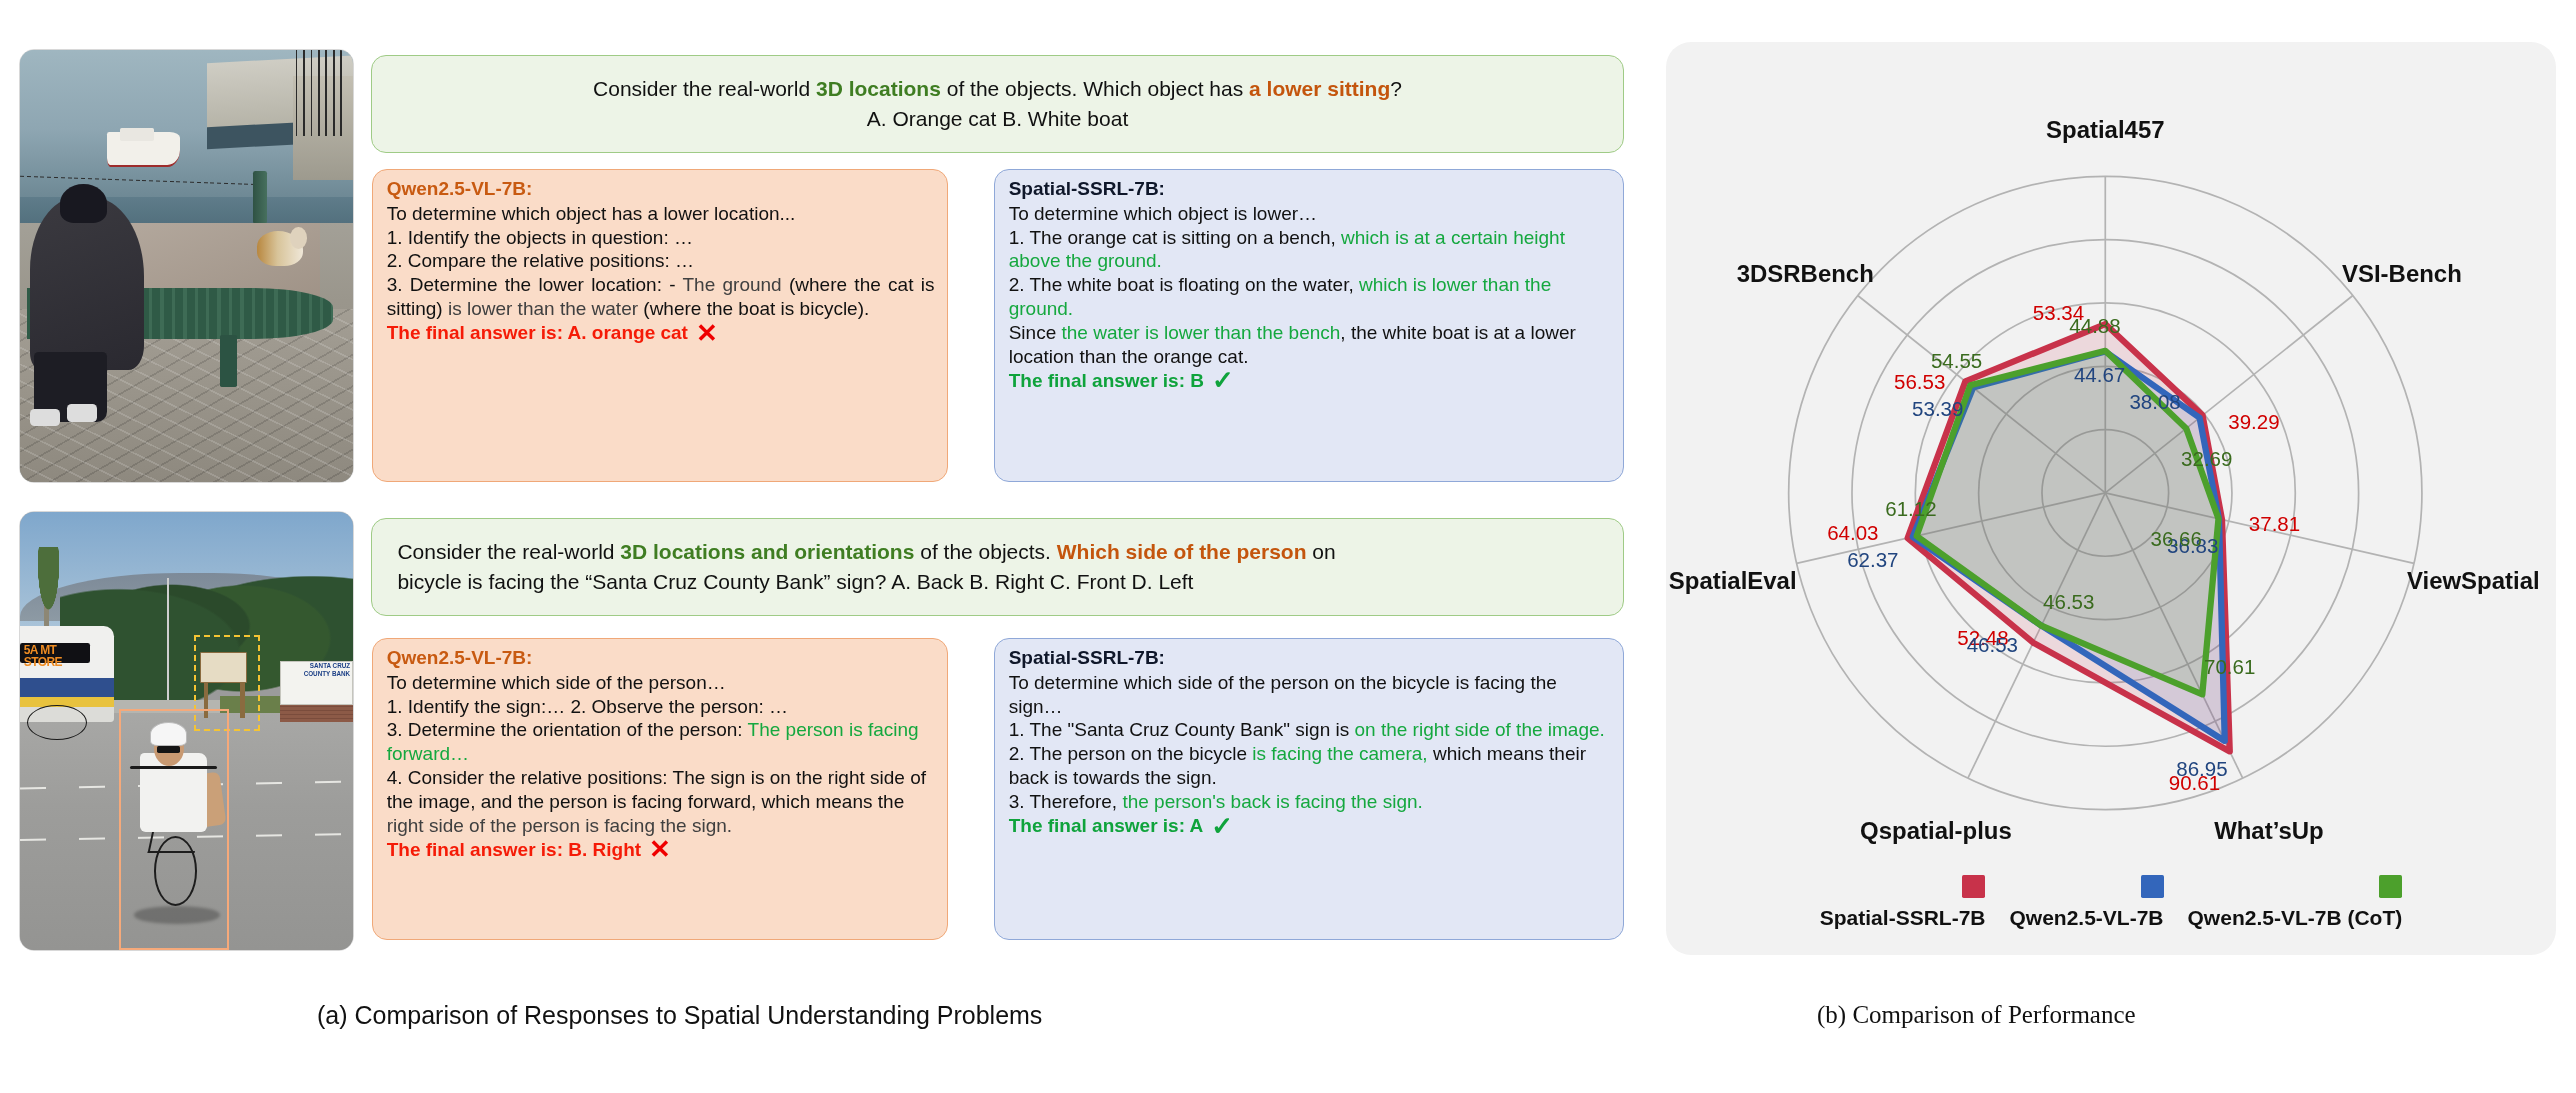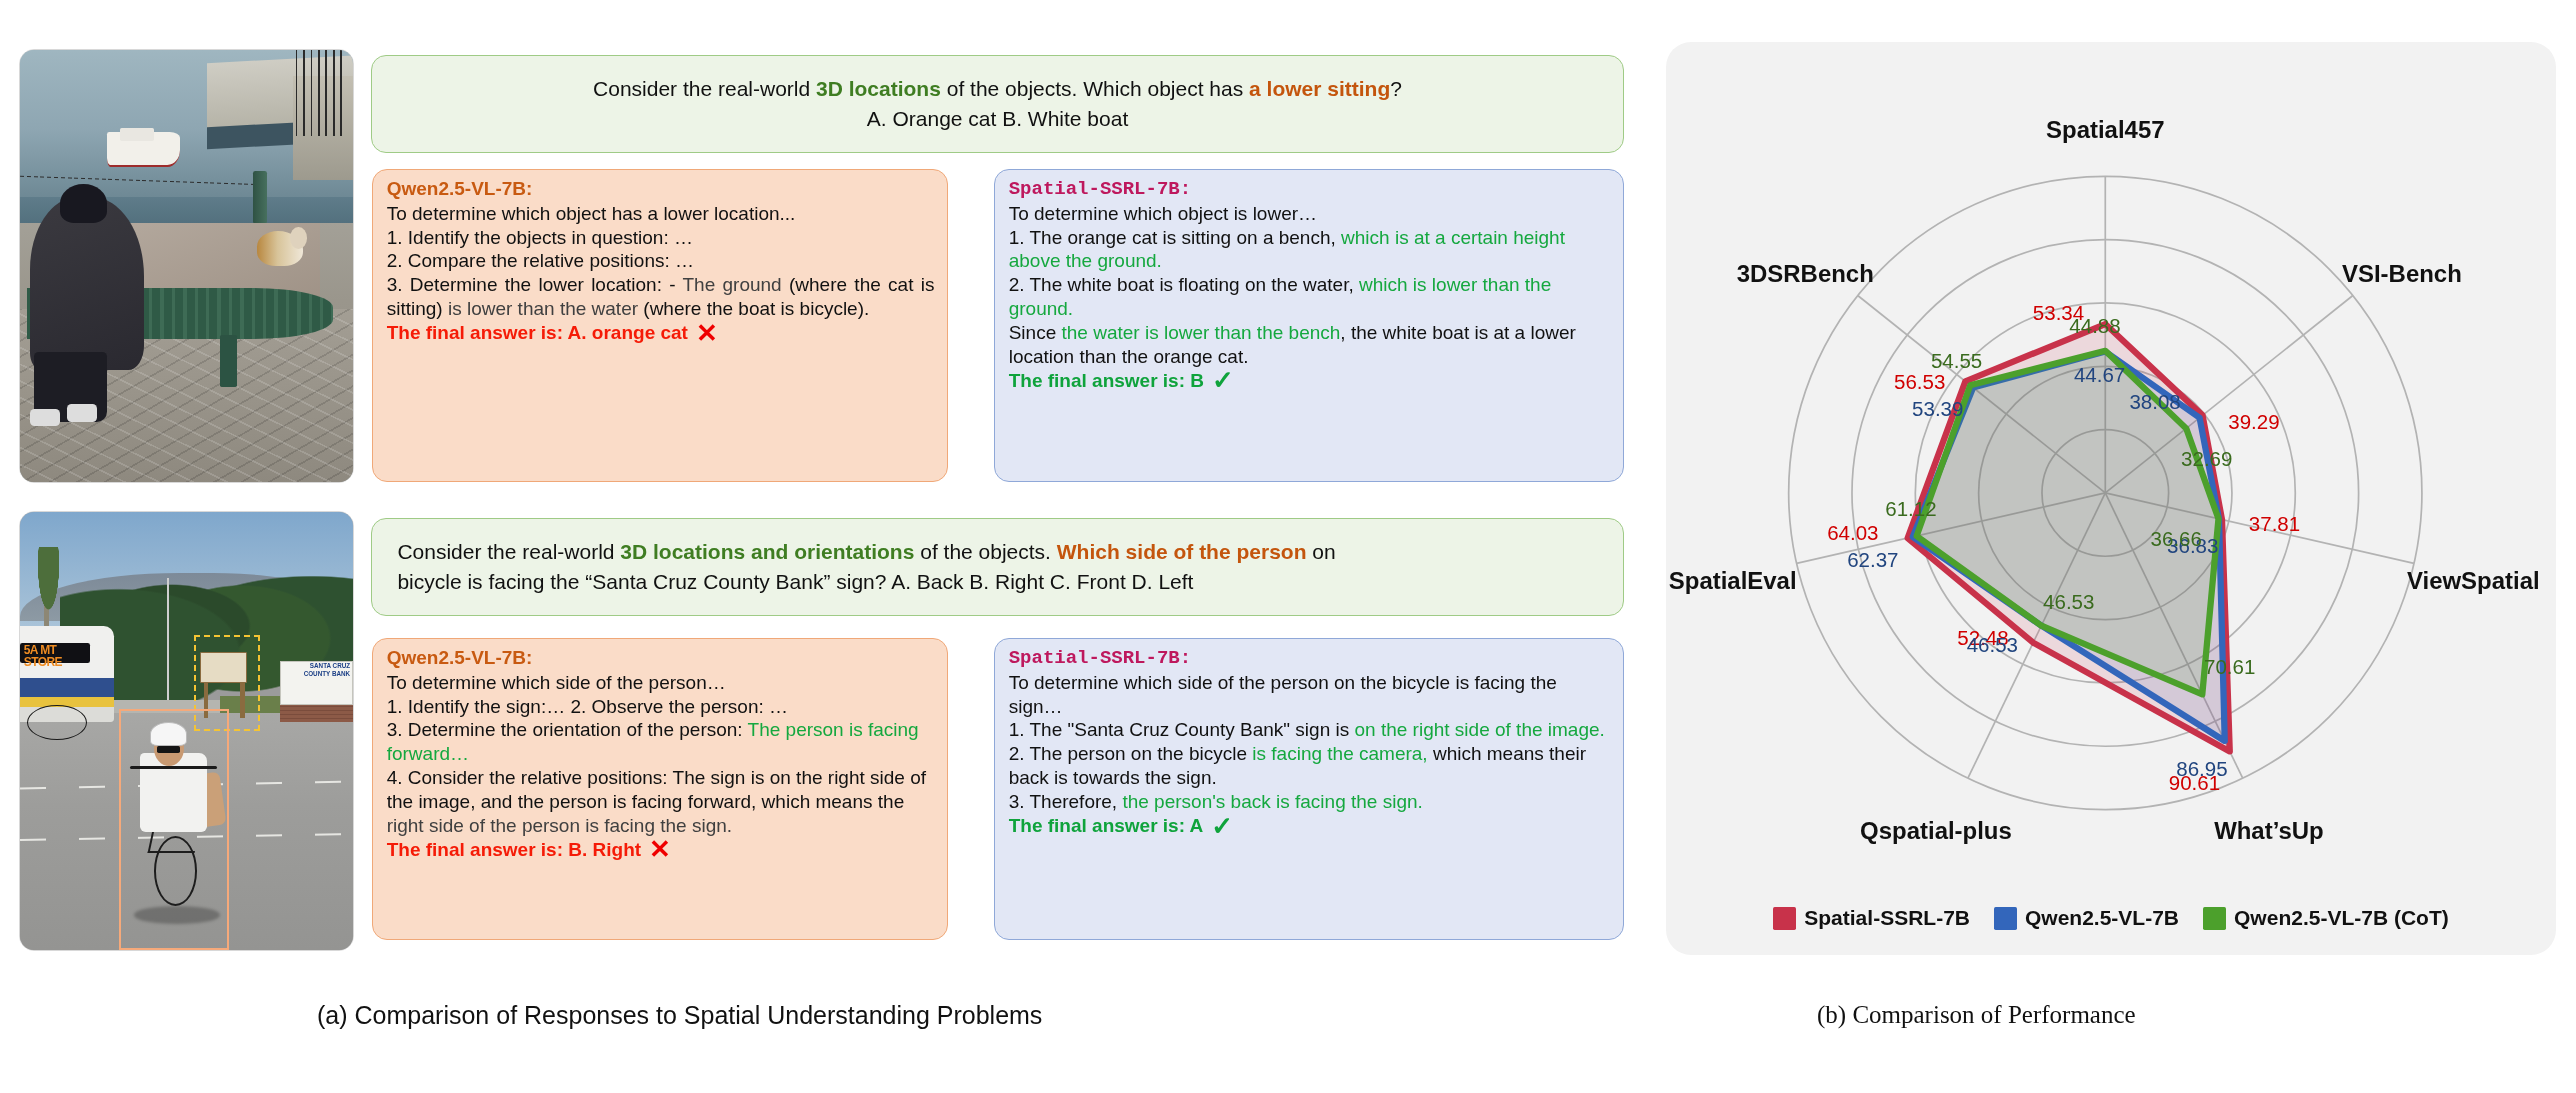--- a/index.html
+++ b/index.html
@@ -147,39 +147,39 @@
   .qbox .qline { text-align:center; font-size:21px; color:#111; line-height:1.45; }
   .qbox .qline.left { text-align:left;margin-left:6px; }
   .hl-green  { color:#3f7d22; font-weight:bold; }
   .hl-orange { color:#c4550d; font-weight:bold; }
 
   .abox { position:absolute; border-radius:15px; padding:8px 12.6px 5.7px 13.7px; }
   .abox.orange { background:#fadcc8; border:1.7px solid #f0a878; }
   .abox.blue   { background:#e2e7f5; border:1.7px solid #8fa8d8; }
   .abox .model { font-size:19px; font-weight:bold; margin-bottom:1.7px; }
   .abox.orange .model { color:#c85a11; }
-  .abox.blue   .model { color:#be185d;font-family:Liberation Mono, monospace; }
+  .abox.blue   .model { color:#0f172a; }
   .abox p { margin:0; font-size:19px; line-height:1.255; color:#111; }
   .abox p.just { text-align:justify; text-align-last:left; }
   .t-red   { color:#404040; }
   .t-green { color:#15a83f; }
   .final { font-weight:bold; display:flex; align-items:center; gap:8px; }
   .final.red   { color:#f51b07; }
   .final.green { color:#0fa33c; }
   .mark { font-size:26px; font-weight:bold; line-height:.7; }
   .mark.x     { color:#ef0000; }
   .mark.check { color:#0fa33c; }
 
   
   .panel-b { position:absolute; left:1666px; top:42px; width:890px; height:913px;
      background:#f2f2f2; border-radius:25px; }
   .radar-svg { position:absolute; left:0; top:0; width:890px; height:822px; }
   .legend { position:absolute; left:0; bottom:25px; width:100%;
      display:flex; justify-content:center; align-items:center; gap:24px; }
-  .legend .item { display:flex; align-items:center; gap:8px; }
+  .legend .item { display:flex; align-items:flex-end; gap:8px;flex-direction:column; }
   .legend .swatch { width:23px; height:23px; border-radius:1.7px; }
   .legend .lbl { font-size:21px; font-weight:bold; color:#111; white-space:nowrap; }
 
   
   .caption { position:absolute; font-size:25px; color:#111; white-space:nowrap; }
   .cap-a { left:317px;  top:1001px;text-align:right; }
   .cap-b { left:1817px; top:1001px;font-family:Liberation Serif, serif; }
 </style>
 </head>
 <body>

